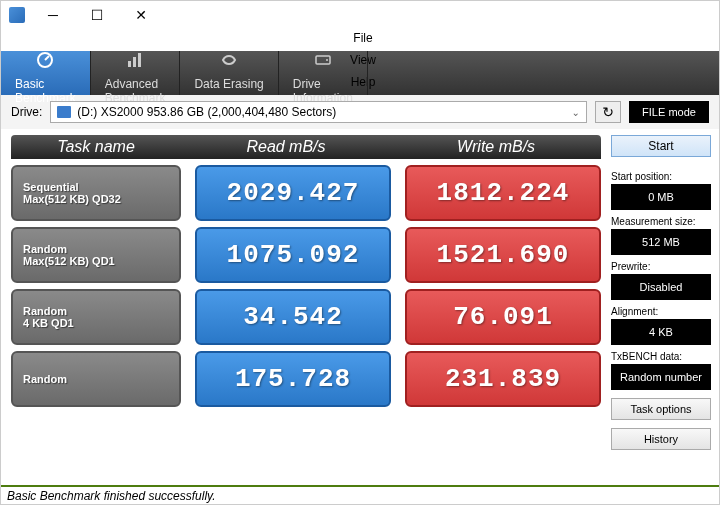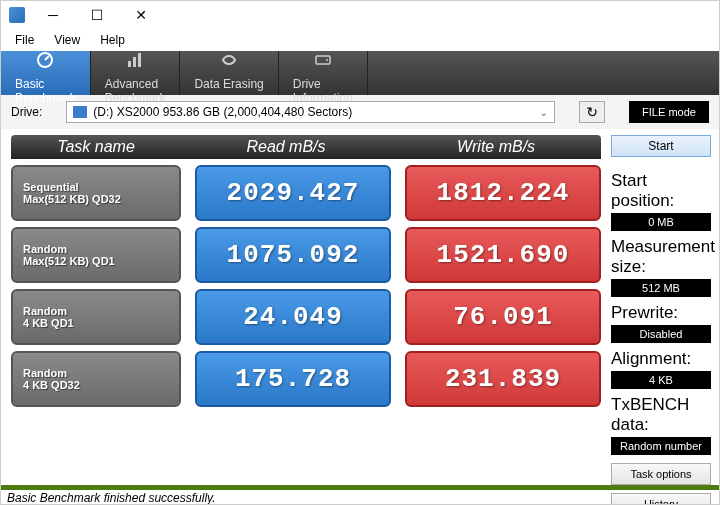--- a/index.html
+++ b/index.html
@@ -2,49 +2,49 @@
 <html><head>
 <meta charset="utf-8">
 <style>
 * { box-sizing: border-box; margin: 0; padding: 0; font-family: "Segoe UI", Tahoma, sans-serif; }
 body { background: #fff; width: 720px; height: 505px; overflow: hidden; border: 1px solid #ccc; }
 .titlebar { height: 28px; display: flex; align-items: center; padding-left: 8px; font-size: 12px; }
 .titlebar .title-icon { width: 16px; height: 16px; background: linear-gradient(135deg,#4a90d9,#2a6cb8); margin-right: 6px; border-radius: 2px; }
 .titlebar-text { flex: 1; }
 .winbtns { display: flex; }
 .winbtn { width: 44px; height: 28px; display: flex; align-items: center; justify-content: center; font-size: 14px; }
-.menubar { height: 22px; display: flex; align-items: center; padding-left: 6px; font-size: 12px; gap: 4px; }
+.menubar { height: 22px; display: flex; align-items: center; padding-left: 6px; font-size: 12px; gap: 4px; flex-direction: column; }
 .menubar span { padding: 2px 8px; }
 .tabs { height: 44px; background: linear-gradient(#555,#333); display: flex; }
 .tab { display: flex; align-items: center; padding: 0 14px; color: #ddd; font-size: 12px; gap: 8px; border-right: 1px solid #222; cursor: pointer; flex-direction: column; }
 .tab.active { background: linear-gradient(#4a90d9,#2a6cb8); color: #fff; }
 .tab-icon { width: 18px; height: 18px; display: flex; align-items: center; justify-content: center; }
-.drive-row { height: 34px; display: flex; align-items: center; padding: 0 10px; gap: 24px; background: #f4f4f4; font-size: 12px; }
+.drive-row { height: 34px; display: flex; align-items: center; padding: 0 10px; gap: 8px; background: #f4f4f4; font-size: 12px; }
 .drive-select { flex: 1; height: 22px; border: 1px solid #aaa; background: #fff; display: flex; align-items: center; padding: 0 6px; font-size: 12px; position: relative; }
 .drive-select .chev { position: absolute; right: 6px; font-size: 10px; color: #666; }
 .drive-icon { width: 14px; height: 12px; background: #3a7ccc; margin-right: 6px; border-radius: 1px; display: inline-block; }
 .reload-btn { width: 26px; height: 22px; border: 1px solid #aaa; background: #eee; display: flex; align-items: center; justify-content: center; font-size: 14px; }
 .file-mode { width: 80px; height: 22px; background: #000; color: #fff; font-size: 11px; display: flex; align-items: center; justify-content: center; }
 .main { display: flex; height: 356px; }
 .results { flex: 1; padding: 6px 10px; }
 .table-head { height: 24px; background: linear-gradient(#555,#222); display: flex; border-radius: 4px 4px 0 0; color: #fff; font-size: 16px; font-style: italic; }
 .th-task { width: 170px; display: flex; align-items: center; justify-content: center; }
 .th-read { flex: 1; display: flex; align-items: center; justify-content: center; }
 .th-write { flex: 1; display: flex; align-items: center; justify-content: center; }
 .row { display: flex; gap: 14px; margin-top: 6px; height: 56px; }
 .task-cell { width: 170px; background: linear-gradient(#8a8a8a,#6a6a6a); border: 2px solid #555; border-radius: 6px; color: #fff; font-size: 11px; font-weight: bold; display: flex; flex-direction: column; justify-content: center; padding-left: 10px; text-shadow: 1px 1px 1px rgba(0,0,0,.5); }
 .val-cell { flex: 1; border-radius: 6px; display: flex; align-items: center; justify-content: center; font-size: 26px; font-weight: bold; font-family: "Courier New", monospace; color: #fff; letter-spacing: 1px; text-shadow: 1px 1px 2px rgba(0,0,0,.4); border: 2px solid; }
 .val-read { background: linear-gradient(#4a9ae8,#2a78c8); border-color: #1a5aa0; }
 .val-write { background: linear-gradient(#e85a5a,#d03838); border-color: #a02020; }
 .side { width: 108px; padding: 6px 8px 0 0; font-size: 11px; }
 .start-btn { width: 100%; height: 22px; border: 1px solid #7aa8d8; background: linear-gradient(#eaf2fb,#d0e4f8); font-size: 12px; margin-bottom: 8px; }
-.side-label { font-size: 17px; margin-top: 6px; margin-bottom: 2px; }
-.side-val { background: #000; color: #fff; height: 18px; display: flex; align-items: center; justify-content: center; font-size: 11px; }
+.side-label { font-size: 10px; margin-top: 6px; margin-bottom: 2px; }
+.side-val { background: #000; color: #fff; height: 26px; display: flex; align-items: center; justify-content: center; font-size: 11px; }
 .side-btn { width: 100%; height: 22px; border: 1px solid #aaa; background: linear-gradient(#f8f8f8,#e4e4e4); font-size: 11px; margin-top: 8px; }
-.status { height: 20px; border-top: 5px solid #4d7c0f; font-size: 12px; padding-left: 6px; display: flex; align-items: center; font-style: italic; }
+.status { height: 20px; border-top: 2px solid #4d7c0f; font-size: 12px; padding-left: 6px; display: flex; align-items: center; font-style: italic; }
 </style>
 </head>
 <body>
 
 <div class="titlebar">
   <div class="title-icon"></div>
   <div class="winbtns">
     <div class="winbtn">─</div>
     <div class="winbtn">☐</div>
     <div class="winbtn">✕</div>
@@ -139,27 +139,26 @@
         <span>Max(512 KB) QD1</span>
       </div>
       <div class="val-cell val-read">1075.092</div>
       <div class="val-cell val-write">1521.690</div>
     </div>
     <div class="row">
       <div class="task-cell">
         <span>Random</span>
         <span>4 KB QD1</span>
       </div>
-      <div class="val-cell val-read">24.049</div>
+      <div class="val-cell val-read">34.542</div>
       <div class="val-cell val-write">76.091</div>
     </div>
     <div class="row">
       <div class="task-cell">
         <span>Random</span>
-        <span>4 KB QD32</span>
       </div>
       <div class="val-cell val-read">175.728</div>
       <div class="val-cell val-write">231.839</div>
     </div>
   </div>
 
   <div class="side">
     <button class="start-btn">Start</button>
     <div class="side-label">Start position:</div>
     <div class="side-val">0 MB</div>

